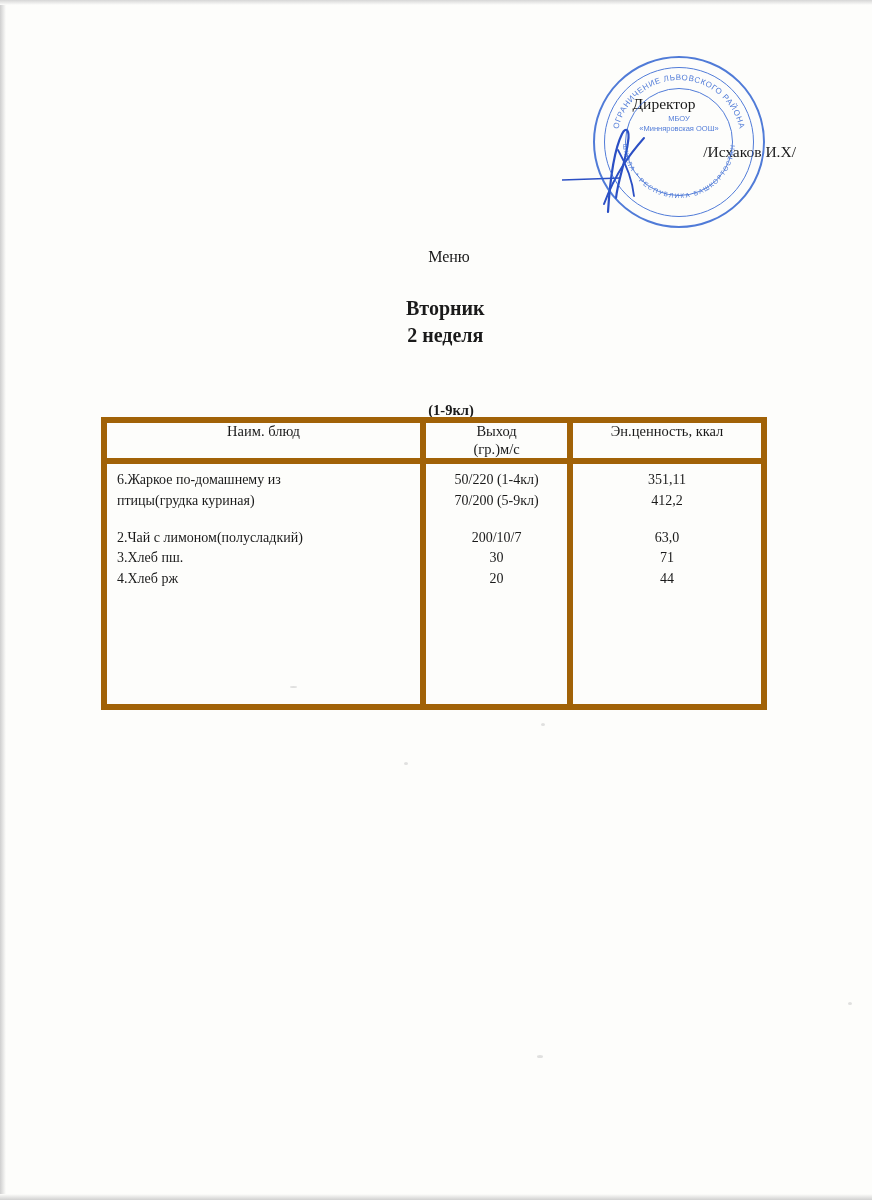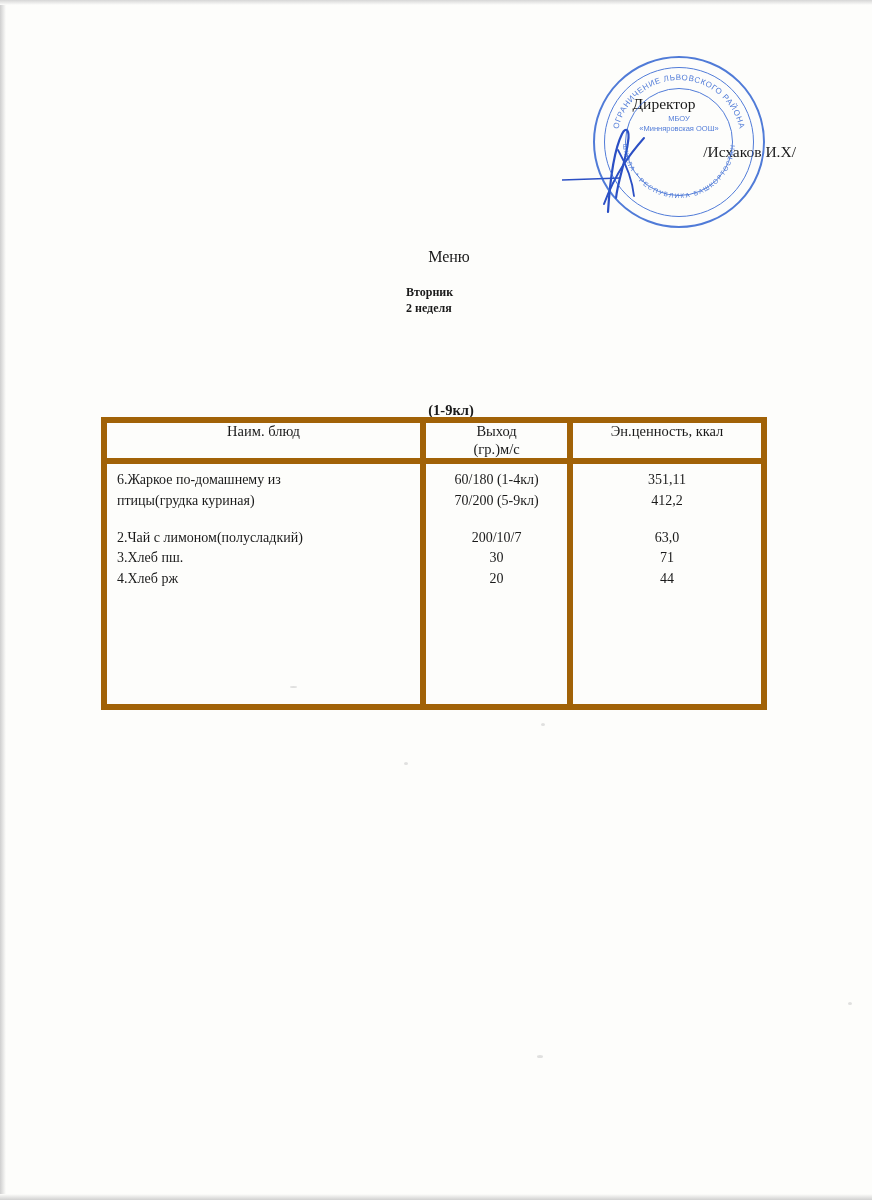--- a/index.html
+++ b/index.html
@@ -135,24 +135,25 @@
     width: 872px;
     text-align: center;
     font-weight: normal;
     font-size: 16px;
     padding-left: 26px;
     box-sizing: border-box;
   }
   .title-day {
     position: absolute;
     left: 406px;
-    top: 284px;
+    top: 295px;
     font-weight: bold;
-    font-size: 12px;
+    font-size: 20px;
     line-height: 1.35;
+    text-align: center;
   }
   .title-class {
     position: absolute;
     left: 0;
     top: 384px;
     width: 872px;
     text-align: center;
     font-weight: bold;
     font-size: 14.5px;
     padding-left: 30px;
@@ -270,21 +271,21 @@
             <div class="dish-line">6.Жаркое по-домашнему из</div>
             <div class="dish-line">птицы(грудка куриная)</div>
             <div class="spacer-line"></div>
             <div class="dish-line">2.Чай с лимоном(полусладкий)</div>
             <div class="dish-line">3.Хлеб пш.</div>
             <div class="dish-line">4.Хлеб рж</div>
           </div>
         </td>
         <td class="col-out">
           <div class="cell-pad-center">
-            <div>60/180 (1-4кл)</div>
+            <div>50/220 (1-4кл)</div>
             <div>70/200 (5-9кл)</div>
             <div class="spacer-line"></div>
             <div>200/10/7</div>
             <div>30</div>
             <div>20</div>
           </div>
         </td>
         <td class="col-kcal">
           <div class="cell-pad-center">
             <div>351,11</div>

